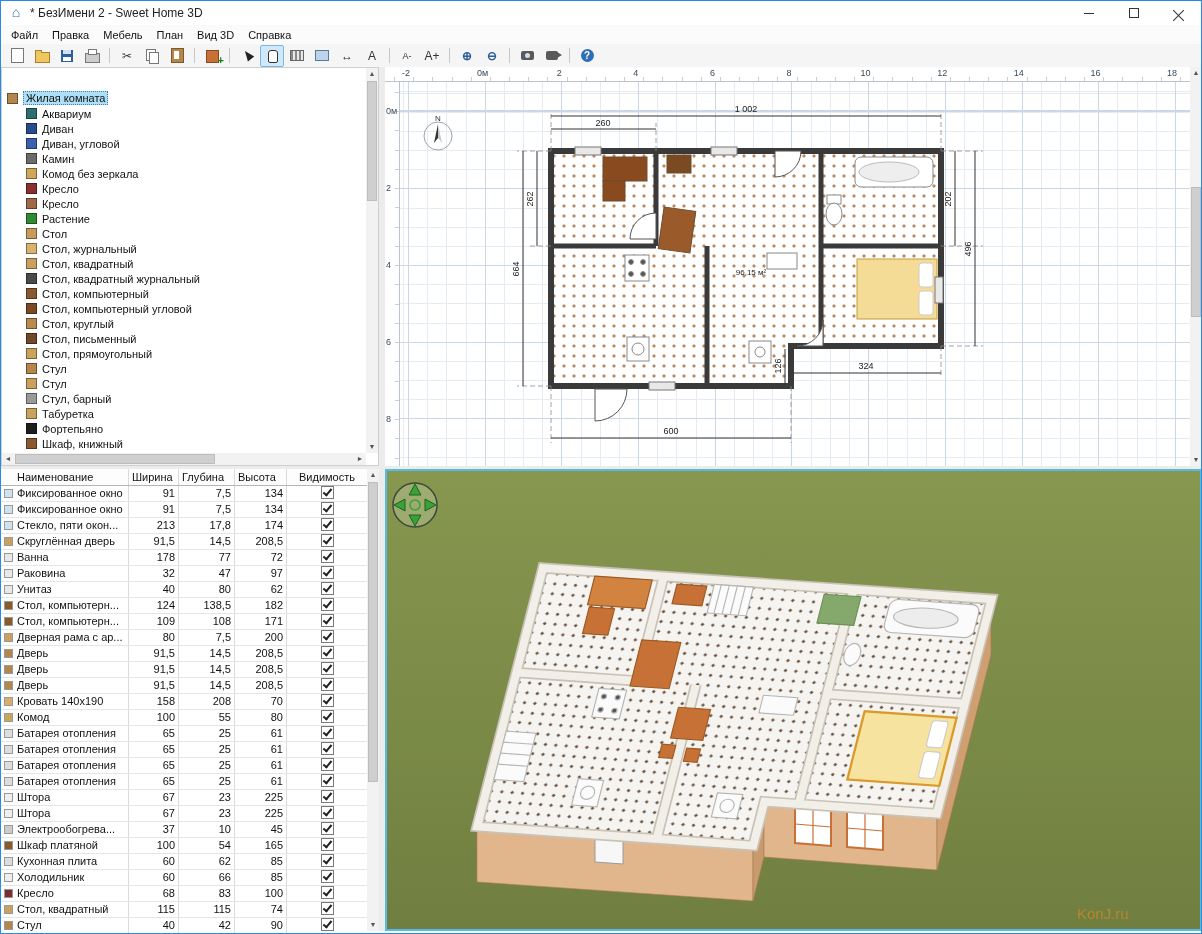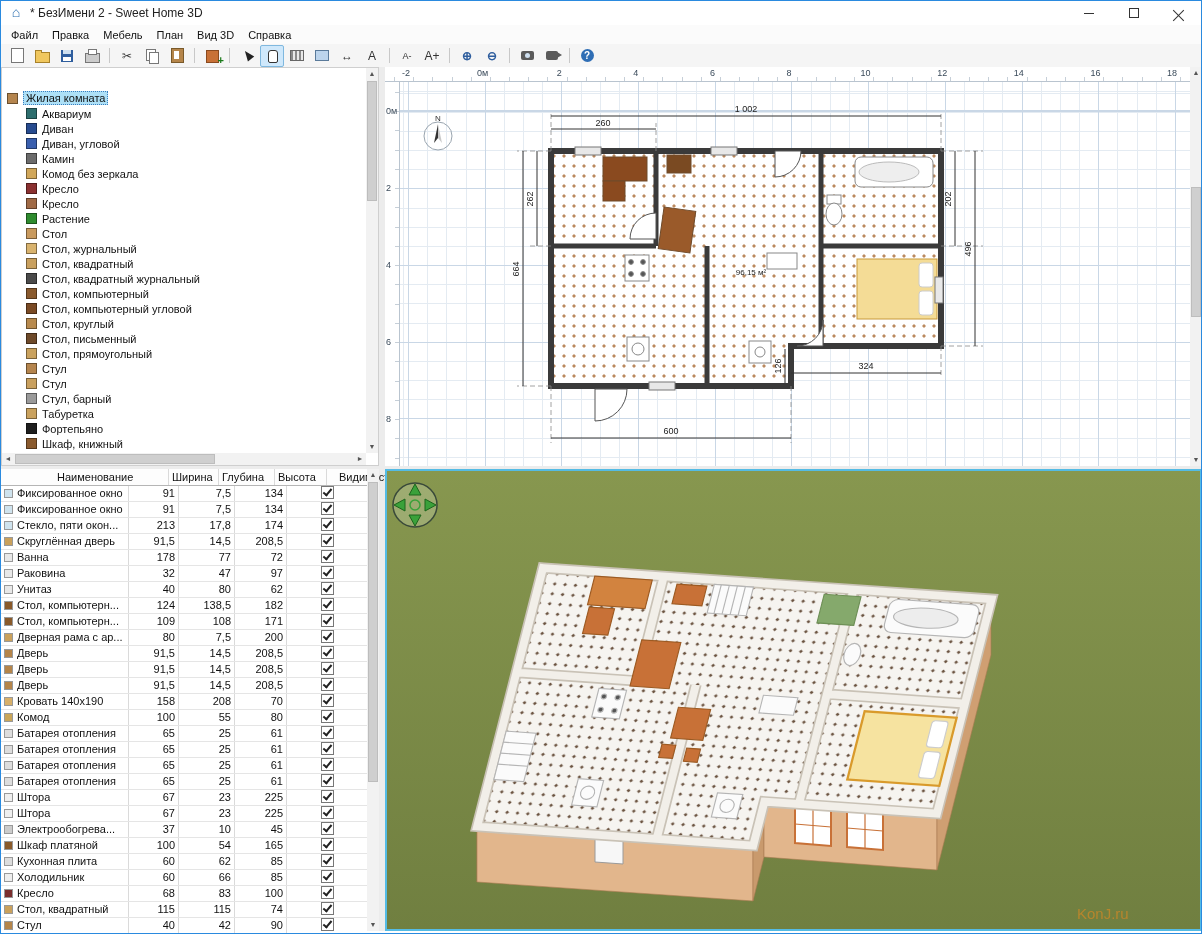--- a/index.html
+++ b/index.html
@@ -63,21 +63,21 @@
   .troot{padding-left:5px;height:16px;}
   .troot .tlabel{background:#ade0f7;border:1px dotted #3a7ebf;padding:0 2px;}
   .ticon{width:11px;height:11px;border:1px solid rgba(0,0,0,.4);flex:none;box-sizing:border-box;}
   
   .sb{position:absolute;background:#f2f2f2;}
   .sb-btn{position:absolute;width:12px;height:12px;color:#555;font-size:7px;line-height:12px;text-align:center;background:#f2f2f2;}
   .sb-thumb{position:absolute;background:#cfcfcf;border:1px solid #bdbdbd;box-sizing:border-box;}
   
   #tablepanel{position:absolute;left:0;top:468px;width:378px;height:462px;background:#fff;}
   .trow{display:flex;height:15px;line-height:15px;border-bottom:1px solid #e5e5e5;}
-  .thead{height:16px;line-height:16px;border-bottom:1px solid #b5b5b5;background:#fdfdfd;padding-left:40px;}
+  .thead{height:16px;line-height:16px;border-bottom:1px solid #b5b5b5;background:#fdfdfd;}
   .tcell{border-right:1px solid #dadada;overflow:hidden;white-space:nowrap;padding:0 3px;box-sizing:border-box;flex:none;}
   .c-name{width:128px;}  .c-w{width:50px;}  .c-d{width:56px;}  .c-h{width:52px;}  .c-vis{width:80px;border-right:none;text-align:center;}
   .num{text-align:right;}
   .ricon{width:9px;height:9px;border:1px solid #999;display:inline-block;margin-right:4px;vertical-align:-1px;box-sizing:border-box;}
   .cb{width:11px;height:11px;border:1px solid #777;background:#fff;display:inline-block;position:relative;vertical-align:-2px;}
   .cb.checked::after{content:"";position:absolute;left:3px;top:0px;width:3px;height:7px;border:solid #222;border-width:0 2px 2px 0;transform:rotate(40deg);}
   
   #plan{position:absolute;left:384px;top:66px;width:817px;height:399px;background:#fff;}
   .ruler-h{position:absolute;left:0;top:0;width:805px;height:14px;background:#fff;border-bottom:1px solid #b9c4cf;z-index:3;
     background-image:repeating-linear-gradient(90deg,#c6cfd8 0 1px,transparent 1px 19.17px);

